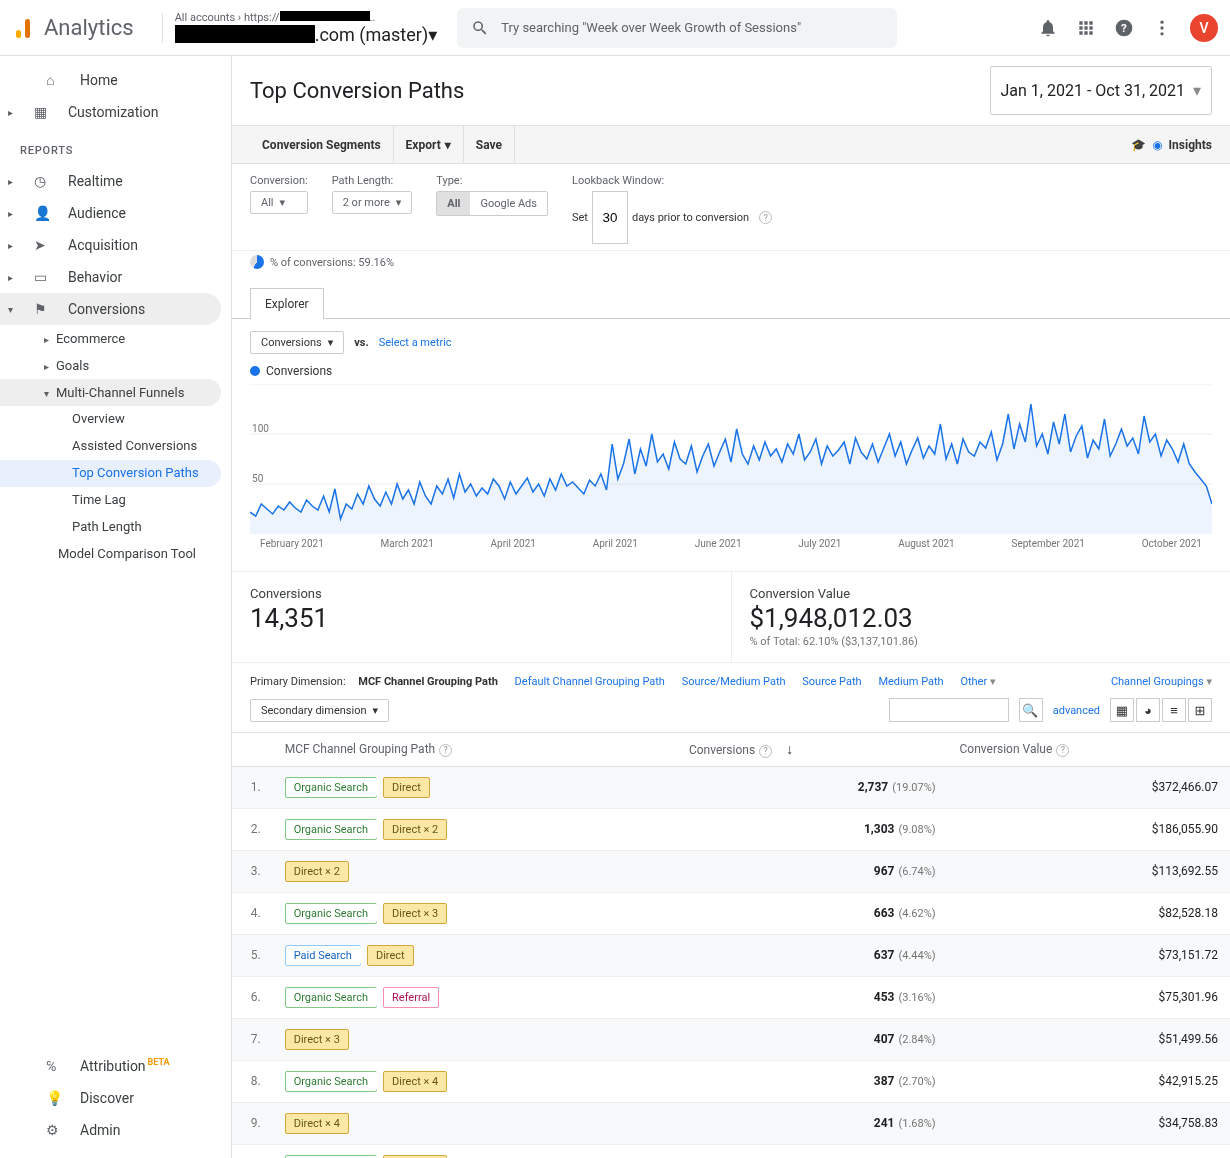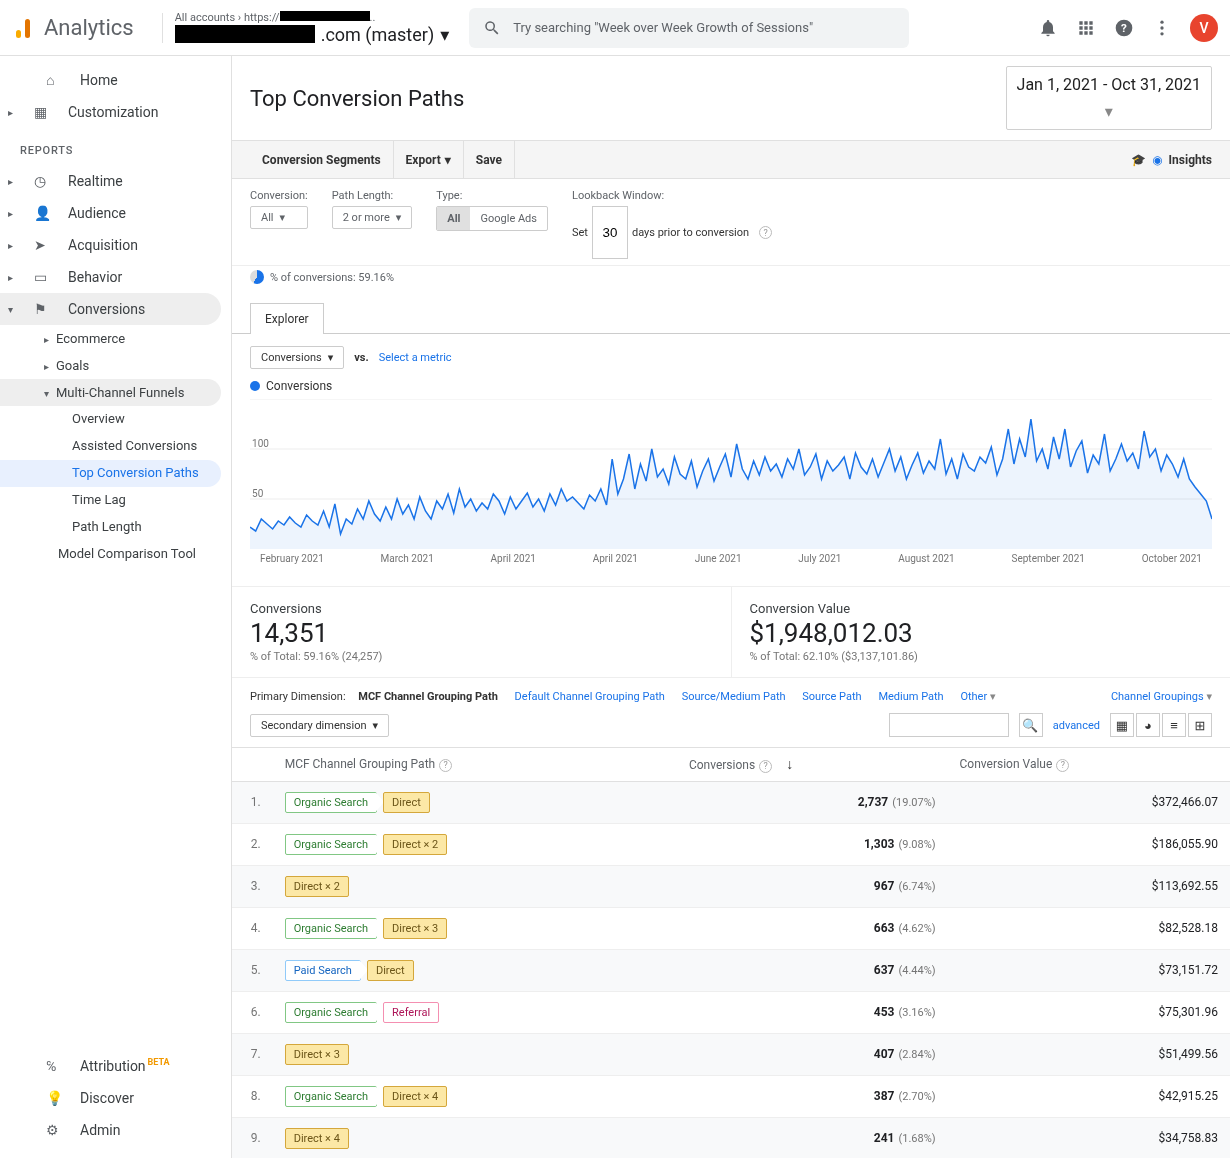--- a/index.html
+++ b/index.html
@@ -4,21 +4,21 @@
 <style>
 * { box-sizing: border-box; margin: 0; padding: 0; }
 body { font-family: Roboto, Arial, sans-serif; font-size: 13px; color: #333; background: #fff; width: 1230px; }
 .header { display: flex; align-items: center; height: 56px; border-bottom: 1px solid #e0e0e0; padding: 0 12px; }
 .logo { display: flex; align-items: center; gap: 8px; margin-right: 16px; }
 .logo-icon { width: 24px; height: 24px; }
 .logo-text { font-size: 22px; color: #5f6368; font-weight: 400; }
 .divider { width: 1px; height: 30px; background: #e0e0e0; margin: 0 12px; }
 .account-block { display: flex; flex-direction: column; font-size: 12px; }
 .account-top { color: #5f6368; font-size: 11px; }
-.account-bottom { font-size: 18px; color: #202124; display: flex; align-items: center; gap: 6px; }
+.account-bottom { font-size: 18px; color: #202124; display: flex; align-items: center; }
 .redact { background: #000; display: inline-block; }
 .search-bar { flex: 1; max-width: 440px; margin-left: 20px; background: #f1f3f4; border-radius: 6px; height: 40px; display: flex; align-items: center; padding: 0 14px; color: #5f6368; }
 .search-bar svg { margin-right: 12px; }
 .header-icons { display: flex; align-items: center; gap: 18px; margin-left: auto; color: #5f6368; }
 .avatar { width: 28px; height: 28px; border-radius: 50%; background: #e8442e; color: #fff; display: flex; align-items: center; justify-content: center; font-weight: 500; font-size: 14px; }
 .layout { display: flex; }
 .sidebar { width: 232px; border-right: 1px solid #e0e0e0; padding-top: 8px; height: 1102px; display: flex; flex-direction: column; }
 .side-item { display: flex; align-items: center; padding: 8px 12px 8px 20px; color: #3c4043; gap: 14px; cursor: pointer; font-size: 14px; }
 .side-item.expandable { padding-left: 8px; }
 .side-item .chev { width: 12px; color: #5f6368; font-size: 10px; }
@@ -28,21 +28,21 @@
 .sub-item { padding: 6px 0 6px 58px; font-size: 13px; color: #3c4043; cursor: pointer; }
 .sub-item .chev-s { display: inline-block; width: 12px; font-size: 10px; color: #5f6368; margin-left: -14px; }
 .sub-sub { padding: 5px 0 5px 72px; font-size: 13px; color: #3c4043; cursor: pointer; line-height: 1.3; }
 .sub-sub.active { color: #1a73e8; background: #e8f0fe; border-radius: 0 20px 20px 0; margin-right: 10px; }
 .sub-item.active-sub { background: #eee; border-radius: 0 20px 20px 0; margin-right: 10px; }
 .sidebar-bottom { margin-top: auto; padding-bottom: 12px; }
 .beta { color: #f29900; font-size: 9px; font-weight: 700; vertical-align: super; margin-left: 2px; }
 .main { flex: 1; }
 .titlebar { display: flex; align-items: center; padding: 10px 18px; border-bottom: 1px solid #e0e0e0; }
 .page-title { font-size: 22px; font-weight: 400; color: #202124; }
-.date-range { margin-left: auto; display: flex; align-items: center; gap: 8px; font-size: 16px; color: #212121; border: 1px solid #d0d0d0; padding: 8px 10px; border-radius: 2px; flex-direction: column; }
+.date-range { margin-left: auto; display: flex; align-items: center; gap: 8px; font-size: 16px; color: #212121; border: 1px solid #d0d0d0; padding: 14px 10px; border-radius: 2px; }
 .toolbar { display: flex; align-items: center; padding: 0 18px; background: #f5f5f5; border-bottom: 1px solid #e0e0e0; height: 38px; font-size: 12px; color: #333; gap: 0; }
 .toolbar .tb-btn { padding: 0 12px; height: 38px; display: flex; align-items: center; border-right: 1px solid #e0e0e0; font-weight: 700; gap: 4px; }
 .toolbar .spacer { flex: 1; }
 .toolbar .insights { display: flex; align-items: center; gap: 6px; }
 .filters { display: flex; gap: 24px; padding: 10px 18px 6px; border-bottom: 1px solid #eee; font-size: 11px; color: #5f6368; flex-wrap: wrap; align-items: flex-start; }
 .filter-col { display: flex; flex-direction: column; gap: 4px; }
 .dd-btn { border: 1px solid #ccc; background: #fff; padding: 4px 10px; font-size: 11px; display: inline-flex; align-items: center; gap: 6px; border-radius: 2px; }
 .seg-btn { border: 1px solid #ccc; background: #fff; font-size: 11px; display: inline-flex; border-radius: 2px; overflow: hidden; }
 .seg-btn span { padding: 5px 10px; }
 .seg-btn span.on { background: #e0e0e0; font-weight: 700; }
@@ -297,21 +297,20 @@
           <span>August 2021</span>
           <span>September 2021</span>
           <span>October 2021</span>
         </div>
     </div>
 
     <div class="summary">
       <div class="summary-col">
         <div class="sum-label">Conversions</div>
         <div class="sum-val">14,351</div>
-        <div class="sum-sub">% of Total: 59.16% (24,257)</div>
       </div>
       <div class="summary-col">
         <div class="sum-label">Conversion Value</div>
         <div class="sum-val">$1,948,012.03</div>
         <div class="sum-sub">% of Total: 62.10% ($3,137,101.86)</div>
       </div>
     </div>
 
     <div class="dim-bar">
       <span>Primary Dimension:</span>

